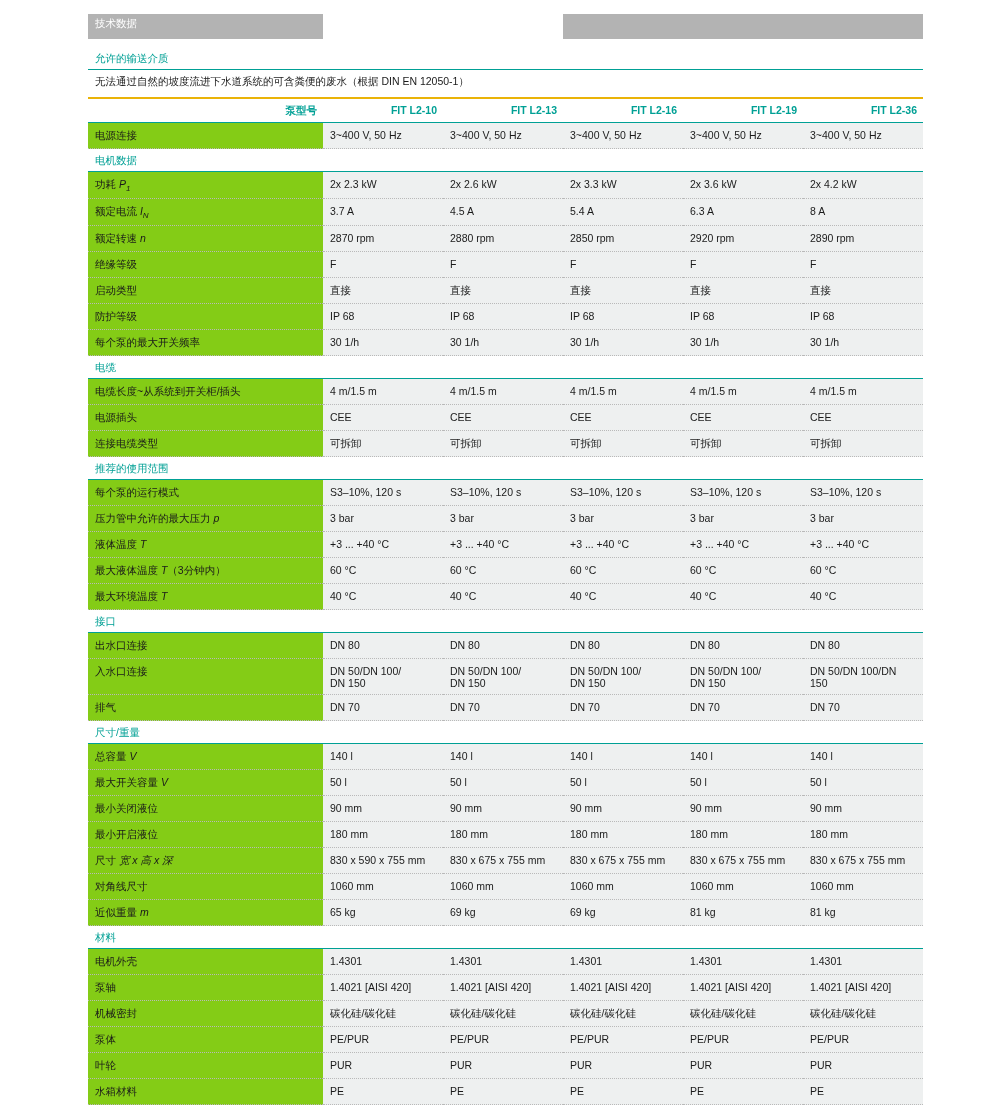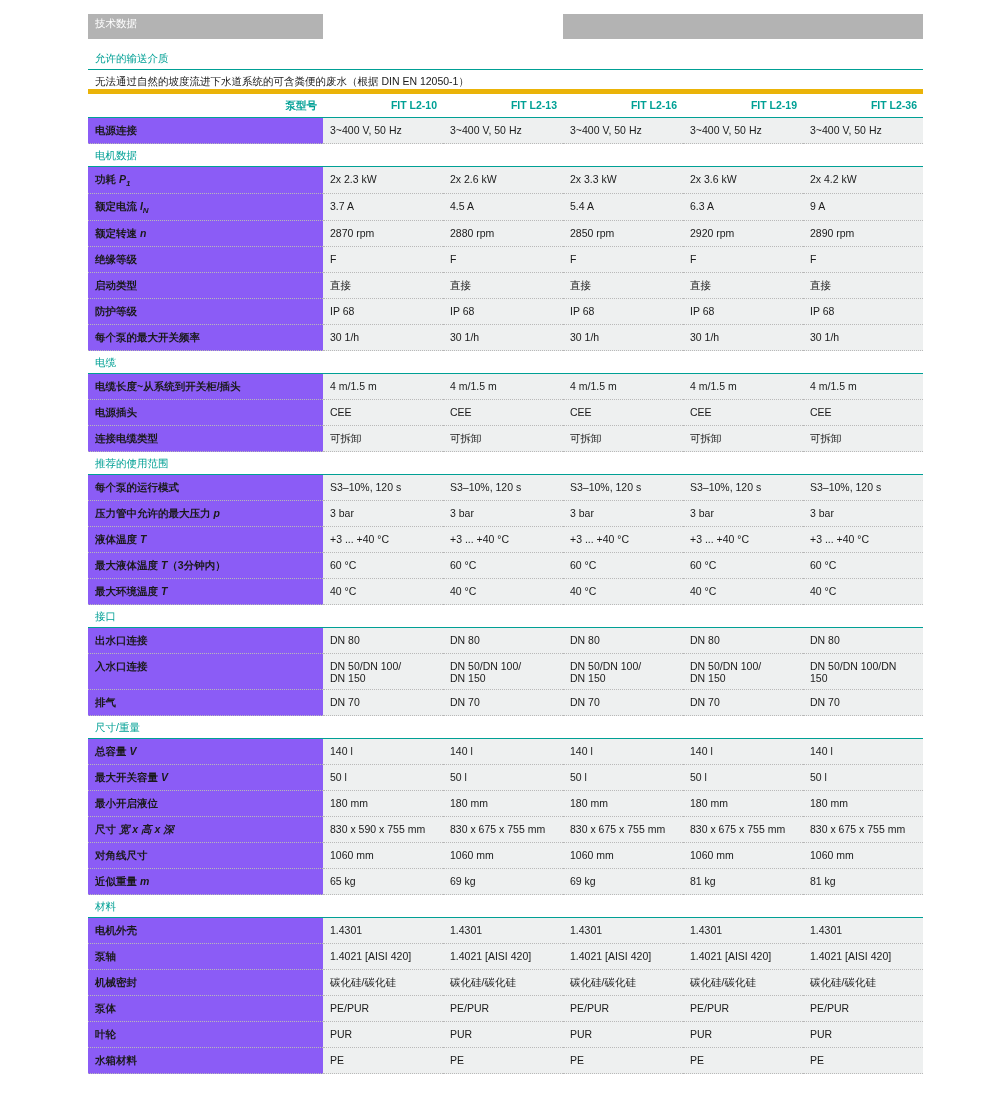--- a/index.html
+++ b/index.html
@@ -58,22 +58,22 @@
     padding: 5px 0 3px 7px;
   }
   tr.section td.plain {
     border-bottom: 1.1px solid #00a095;
     padding: 5px 0 3px 7px;
   }
 
   
   tr.note td {
     font-size: 10.5px;
-    padding: 5px 0 0 7px;
-    border-bottom: 5px solid #eab308;
+    padding: 5px 0 8px 7px;
+    border-bottom: 2px solid #eab308;
     color: #1a1a1a;
   }
 
   
   tr.models td {
     color: #00a095;
     font-weight: bold;
     font-size: 10.5px;
     padding: 5px 6px 4px 7px;
     border-bottom: 1.1px solid #00a095;
@@ -81,22 +81,21 @@
   }
   tr.models td.lbl { font-weight: bold; }
 
   
   tr.data td {
     font-size: 10.5px;
     border-bottom: 1px dotted #b9b9b9;
   }
   tr.data td.lbl {
     padding: 6px 6px 5px 7px;
-    background: #8b5cf6;
-    font-weight: bold;
+    background: #84cc16;
   }
   tr.data td.val {
     padding: 6px 6px 5px 7px;
     background: #eef0f0;
   }
   sub { font-size: 8px; font-style: italic; }
 
   .spacer td { height: 6px; border: none; background: #ffffff; }
 </style>
 </head>
@@ -155,21 +154,21 @@
           <td class="val" colspan="1">2x 3.3 kW</td>
           <td class="val" colspan="1">2x 3.6 kW</td>
           <td class="val" colspan="1">2x 4.2 kW</td>
         </tr>
         <tr class="data">
           <td class="lbl">额定电流 <i>I</i><sub>N</sub></td>
           <td class="val" colspan="1">3.7 A</td>
           <td class="val" colspan="1">4.5 A</td>
           <td class="val" colspan="1">5.4 A</td>
           <td class="val" colspan="1">6.3 A</td>
-          <td class="val" colspan="1">9 A</td>
+          <td class="val" colspan="1">8 A</td>
         </tr>
         <tr class="data">
           <td class="lbl">额定转速 <i>n</i></td>
           <td class="val" colspan="1">2870 rpm</td>
           <td class="val" colspan="1">2880 rpm</td>
           <td class="val" colspan="1">2850 rpm</td>
           <td class="val" colspan="1">2920 rpm</td>
           <td class="val" colspan="1">2890 rpm</td>
         </tr>
         <tr class="data">
@@ -318,20 +317,28 @@
         </tr>
         <tr class="data">
           <td class="lbl">最大开关容量 <i>V</i></td>
           <td class="val" colspan="1">50 l</td>
           <td class="val" colspan="1">50 l</td>
           <td class="val" colspan="1">50 l</td>
           <td class="val" colspan="1">50 l</td>
           <td class="val" colspan="1">50 l</td>
         </tr>
         <tr class="data">
+          <td class="lbl">最小关闭液位</td>
+          <td class="val" colspan="1">90 mm</td>
+          <td class="val" colspan="1">90 mm</td>
+          <td class="val" colspan="1">90 mm</td>
+          <td class="val" colspan="1">90 mm</td>
+          <td class="val" colspan="1">90 mm</td>
+        </tr>
+        <tr class="data">
           <td class="lbl">最小开启液位</td>
           <td class="val" colspan="1">180 mm</td>
           <td class="val" colspan="1">180 mm</td>
           <td class="val" colspan="1">180 mm</td>
           <td class="val" colspan="1">180 mm</td>
           <td class="val" colspan="1">180 mm</td>
         </tr>
         <tr class="data">
           <td class="lbl">尺寸 <i>宽 x 高 x 深</i></td>
           <td class="val" colspan="1">830 x 590 x 755 mm</td>

